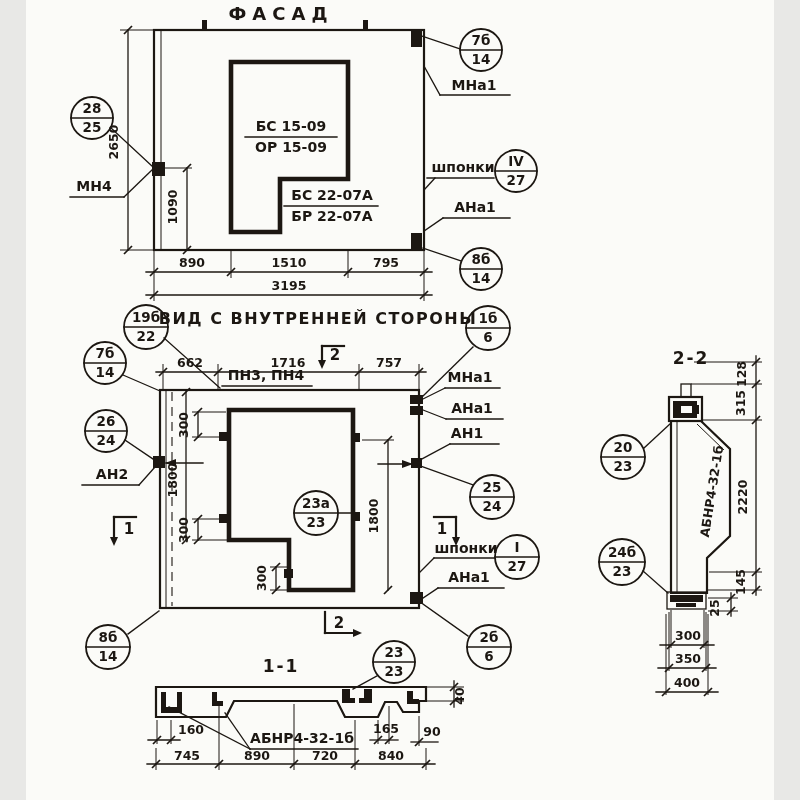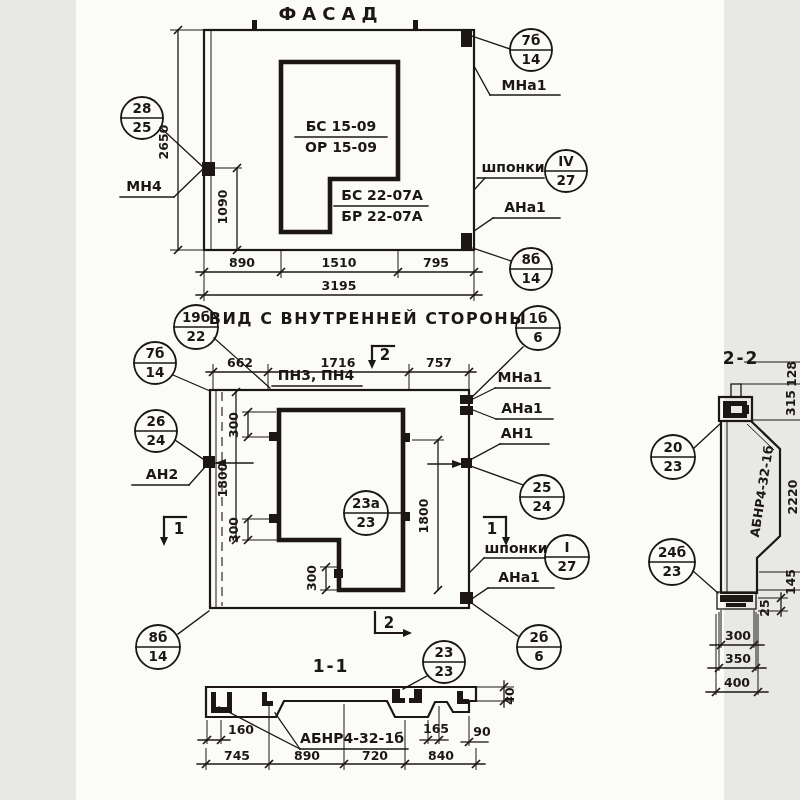--- a/index.html
+++ b/index.html
@@ -1,16 +1,16 @@
 <!DOCTYPE html>
 <html><head>
 <meta charset="utf-8">
 <style>
   html,body{margin:0;padding:0;background:#e8e8e6;}
-  .sheet{width:648px;height:800px;background:#fbfbf8;position:relative;margin:0 auto;
+  .sheet{width:748px;height:800px;background:#fbfbf8;position:relative;margin:0 auto;
          font-family:"DejaVu Sans",sans-serif;}
   svg{display:block;}
   text{fill:#1c1712;font-family:"DejaVu Sans",sans-serif;font-weight:bold;}
   .t-title{font-size:18px;letter-spacing:6px;}
   .t-title2{font-size:16px;letter-spacing:1.5px;}
   .t-sec{font-size:17px;letter-spacing:2px;}
   .t-lbl{font-size:14px;}
   .t-dim{font-size:12.5px;}
   .t-bal{font-size:13.5px;}
   .t-mk{font-size:15px;}

